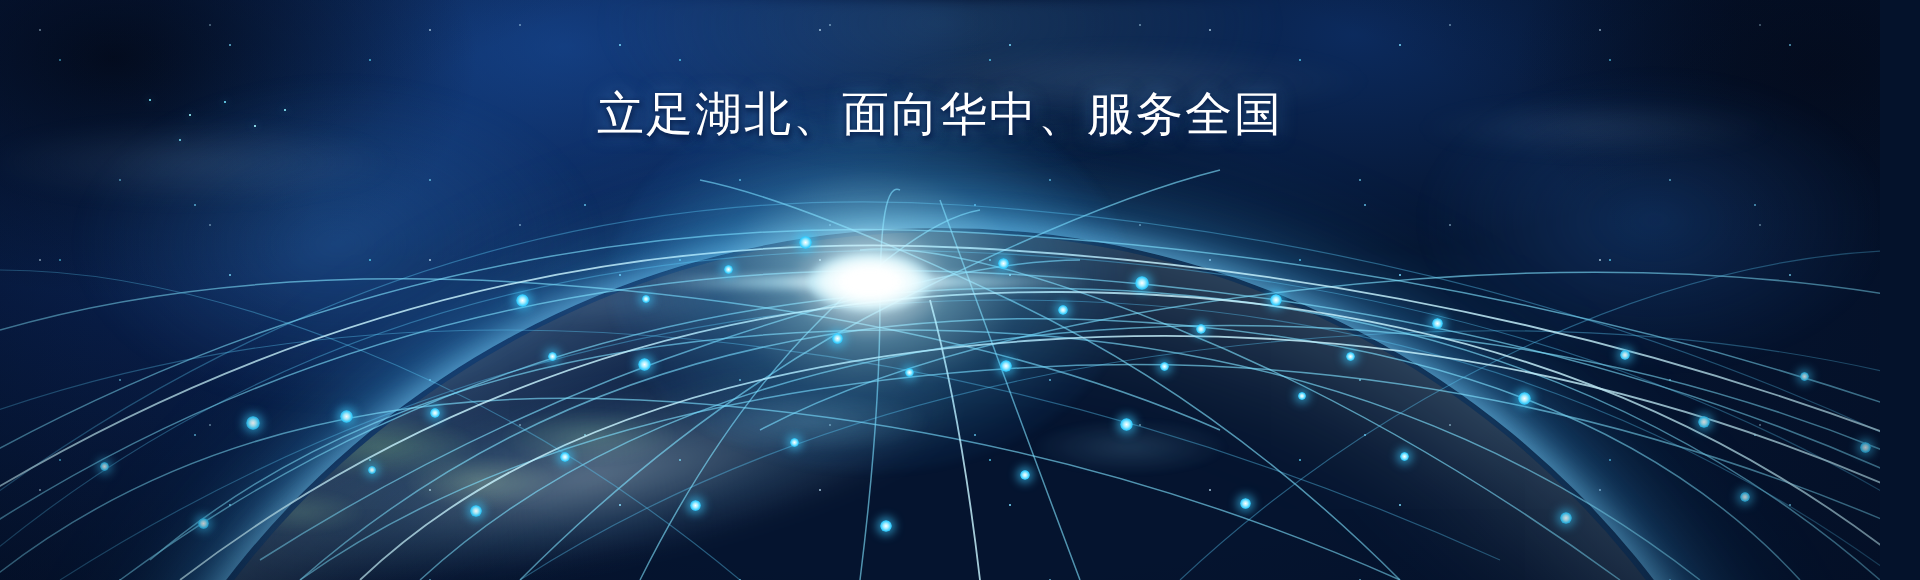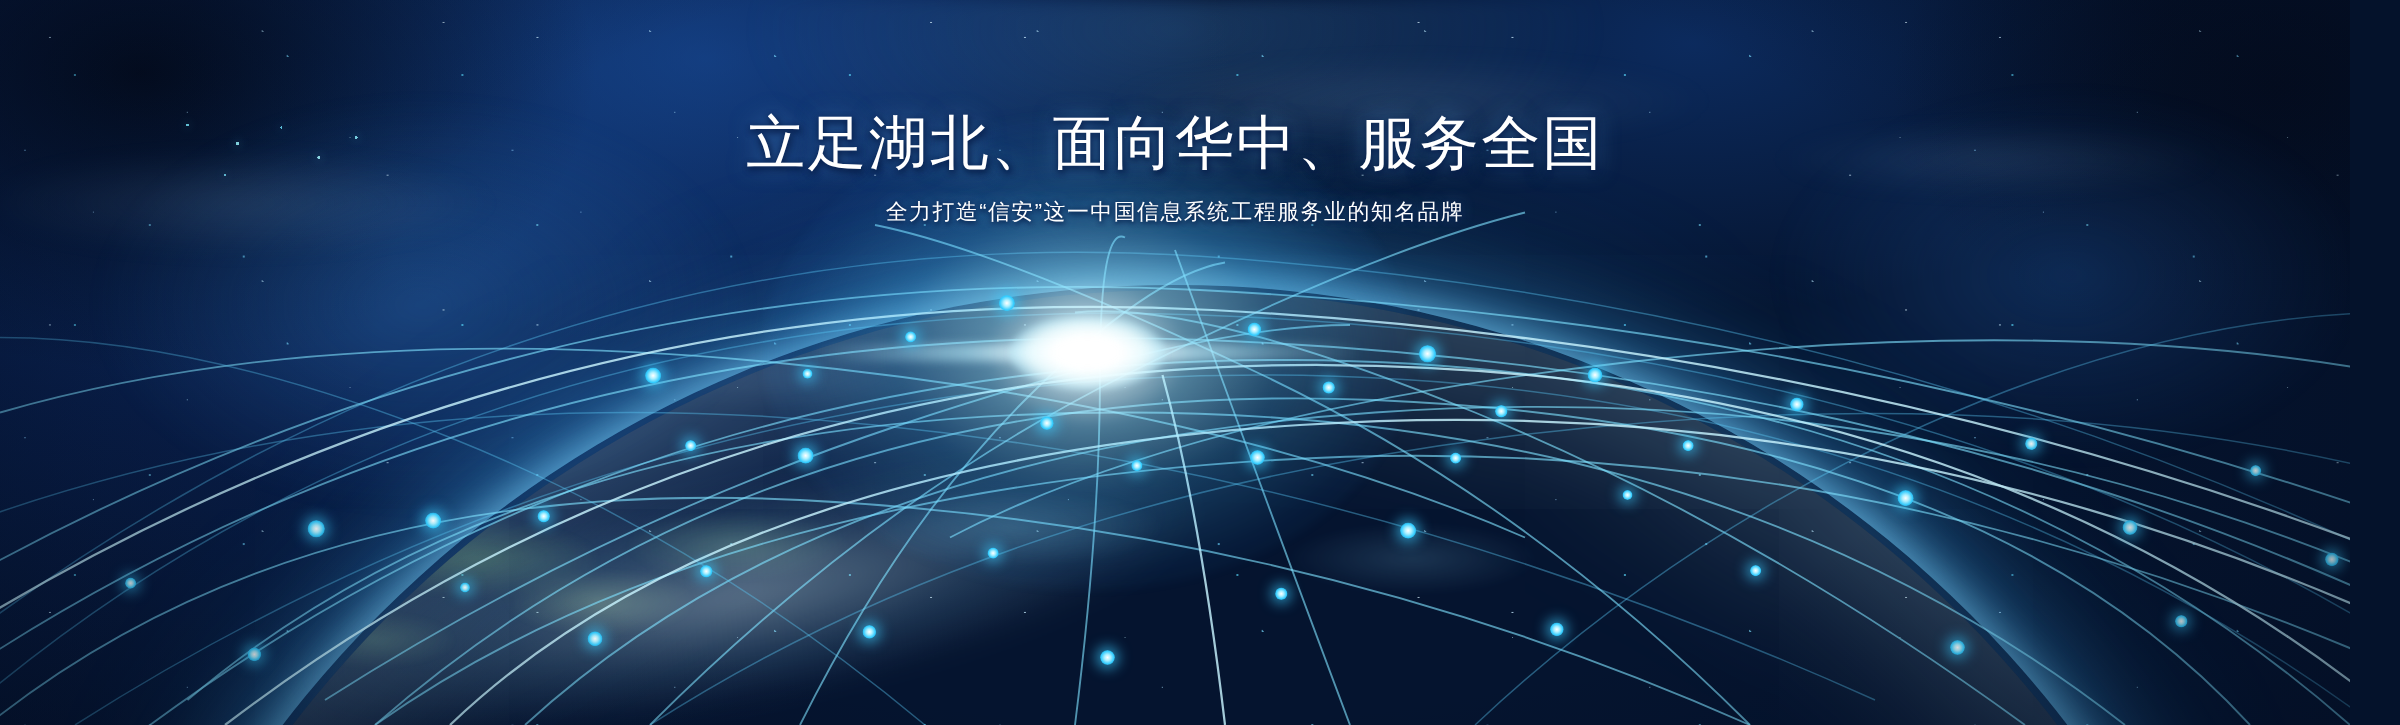--- a/index.html
+++ b/index.html
@@ -364,16 +364,15 @@
   <div class="node" style="left:1400px; top:452px; width:9px;  height:9px;"></div>
   <div class="node" style="left:1560px; top:512px; width:12px; height:12px;"></div>
   <div class="node" style="left:1740px; top:492px; width:10px; height:10px;"></div>
   <div class="node" style="left:1298px; top:392px; width:8px;  height:8px;"></div>
   <div class="node" style="left:1160px; top:362px; width:9px;  height:9px;"></div>
 
   <div class="layer vignette"></div>
 
   <div class="copy">
     <h1 class="headline">立足湖北、面向华中、服务全国</h1>
-    <p class="subline">全力打造“信安”这一中国信息系统工程服务业的知名品牌</p>
   </div>
 
 </div>
 
 </body></html>

